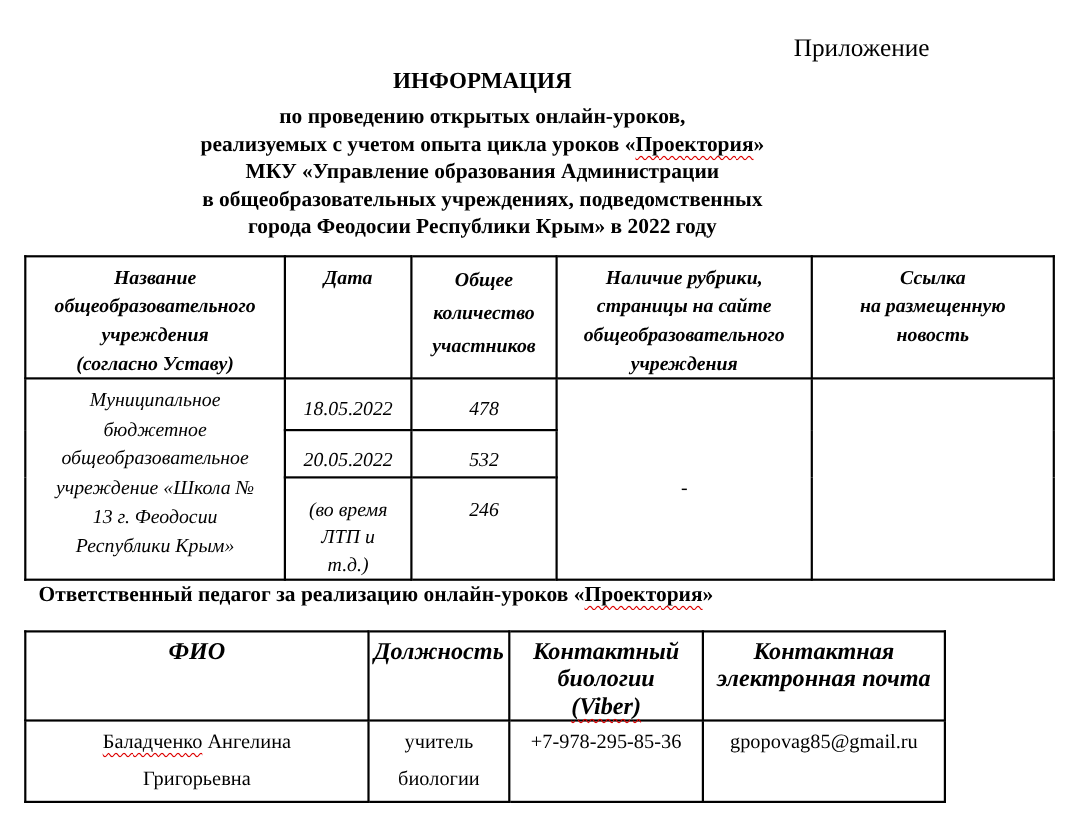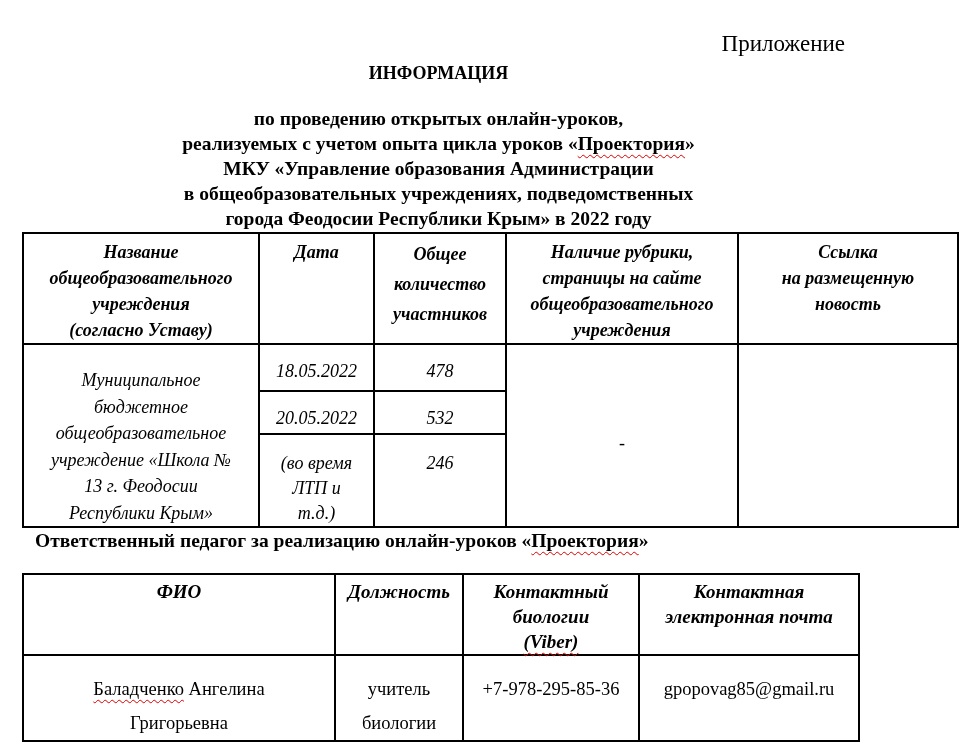--- a/index.html
+++ b/index.html
@@ -12,53 +12,53 @@
     overflow:hidden;
   }
   .appendix {
     position:absolute; top:32px; right:127px;
     font-size:23px; line-height:24px;
   }
   .heading {
     position:absolute; top:60px; left:22px; width:833px;
     text-align:center; font-weight:bold;
   }
-  .heading .h-title { font-size:18px; line-height:26px; margin-bottom:20px; }
+  .heading .h-title { font-size:21px; line-height:26px; margin-bottom:8px; }
   .heading .h-line  { font-size:19.5px; line-height:25px; }
   .sp {
     text-decoration-line:underline;
     text-decoration-style:wavy;
     text-decoration-color:#dd0000;
     text-decoration-thickness:1px;
     text-underline-offset:4px;
   }
   table { border-collapse:collapse; table-layout:fixed; }
   td, th { border:2px solid #000; text-align:center; vertical-align:top; font-weight:normal; }
 
   
   .t1 { position:absolute; top:232px; left:22px; width:935px;font-style:italic; }
   .t1 th { font-weight:bold; font-size:18px; line-height:26px; padding-top:5px; height:103px; }
   .t1 th.spread { line-height:30px;margin-left:33px; }
   .t1 td { font-size:18px; padding-top:16px; }
-  .t1 .school { line-height:26.5px; padding-top:22px; }
+  .t1 .school { line-height:26.5px; padding-top:5px; }
   .t1 .r1 td { height:47px; }
   .t1 .r2 td { height:43px;margin-left:44px; }
   .t1 .r3 td { height:72px; line-height:25px; }
   .t1 .dash-cell, .t1 .link-cell { vertical-align:middle; }
 
   
   .responsible {
     position:absolute; top:528px; left:35px;
     font-weight:bold; font-size:19.5px; line-height:25px;
   }
 
   
   .t2 { position:absolute; top:573px; left:22px; width:836px; }
-  .t2 th { font-weight:bold; font-style:italic; font-size:19px; line-height:25px; padding-top:4px; height:75px; }
-  .t2 td { font-size:18.5px; line-height:34px; padding-top:16px; height:74px; }
+  .t2 th { font-weight:bold; font-style:italic; font-size:22px; line-height:25px; padding-top:4px; height:75px; }
+  .t2 td { font-size:18.5px; line-height:34px; padding-top:2px; height:74px; }
 </style>
 </head>
 <body>
 
 <div class="appendix">Приложение</div>
 
 <div class="heading">
   <div class="h-title">ИНФОРМАЦИЯ</div>
   <div class="h-line">по проведению открытых онлайн-уроков,</div>
   <div class="h-line"><span>реализуемых с учетом опыта цикла уроков «</span><span class="sp">Проектория</span><span>»</span></div>

